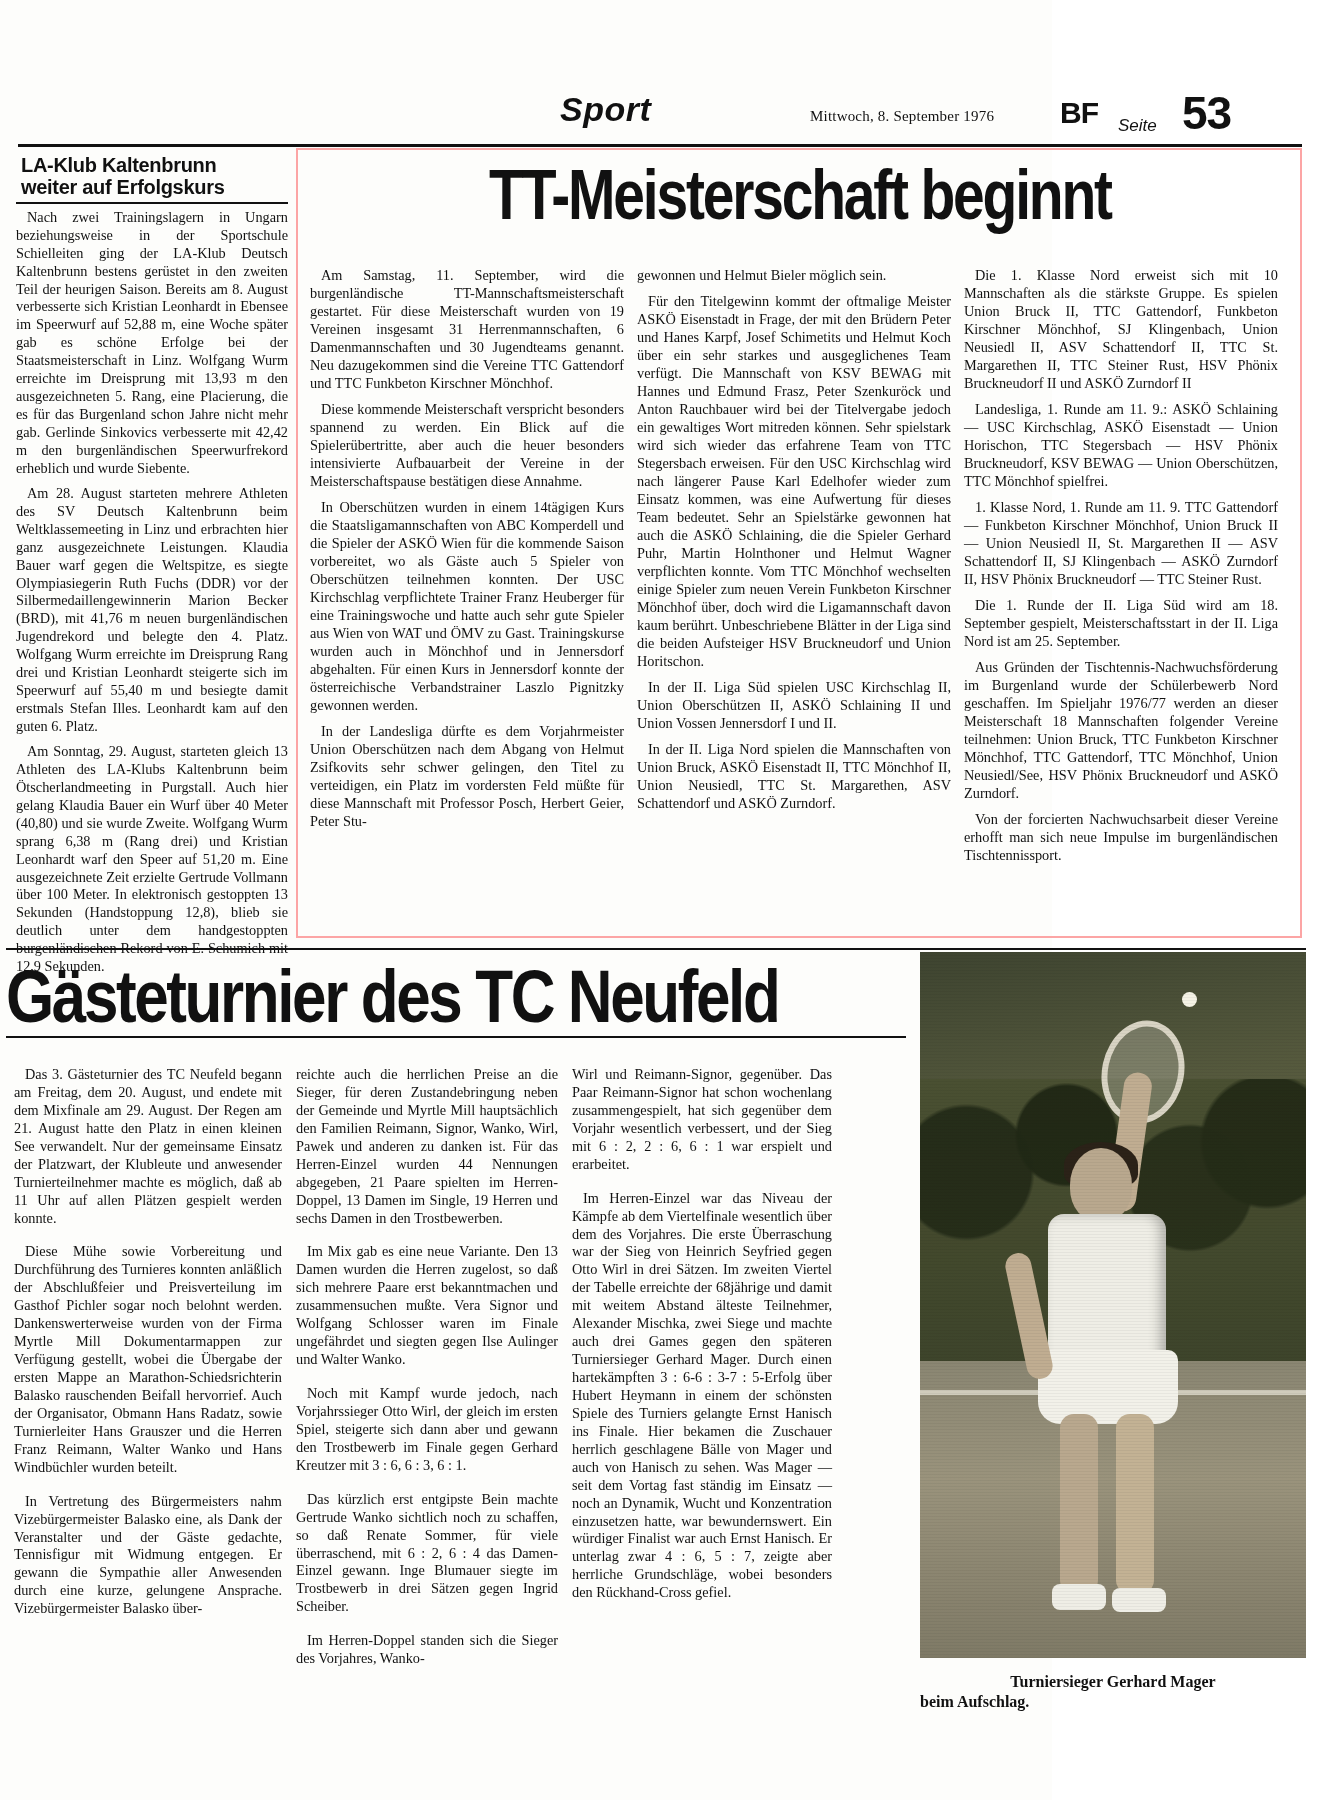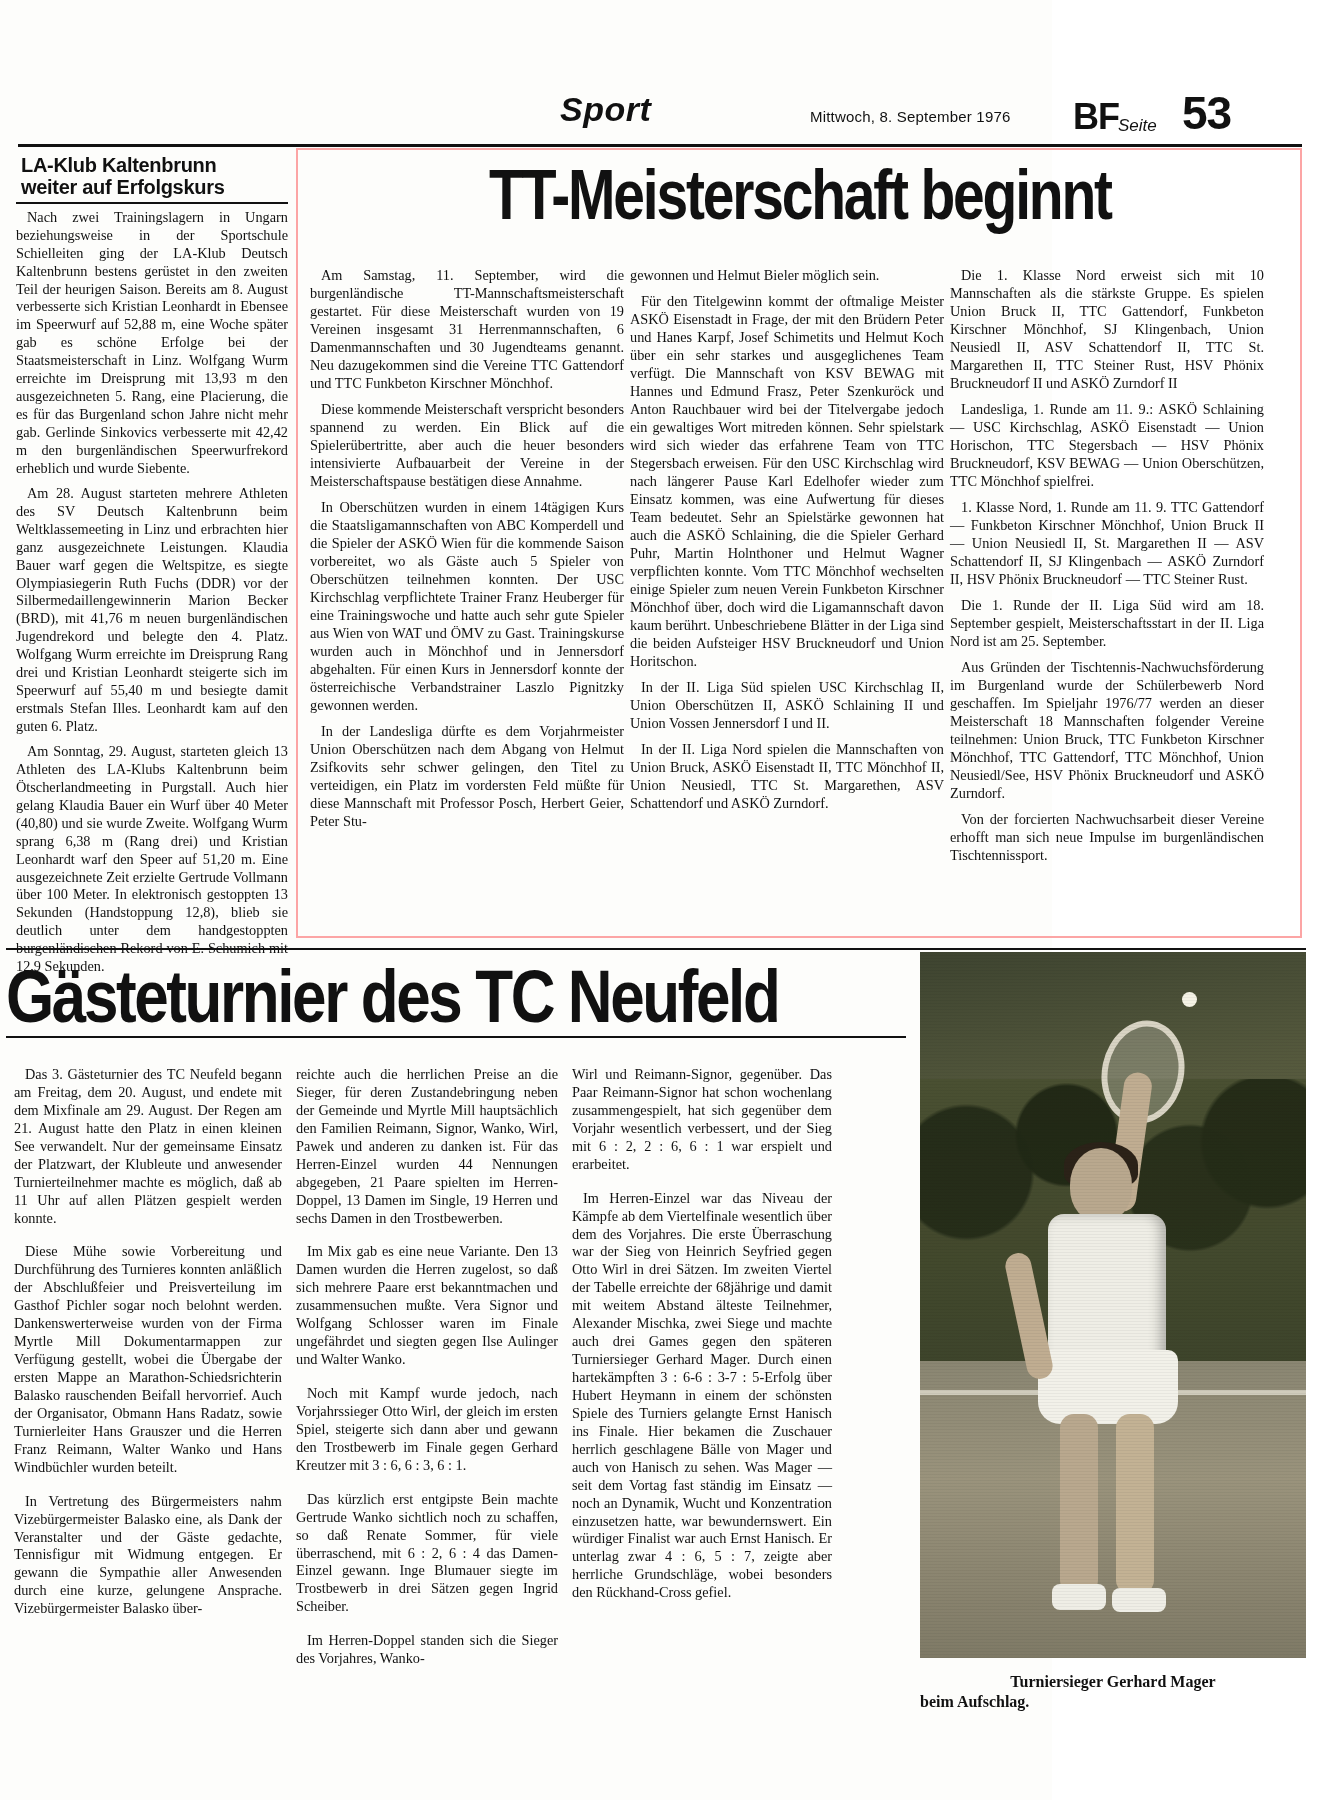--- a/index.html
+++ b/index.html
@@ -29,33 +29,32 @@
     font-family: "Liberation Sans", sans-serif;
     font-style: italic;
     font-weight: bold;
     font-size: 34px;
     letter-spacing: 0.5px;
   }
   .masthead-date {
     position: absolute;
     left: 810px;
     top: 108px;
-    font-family: Liberation Sans, sans-serif;
+    font-family: Liberation Serif, serif;
     font-size: 15px;
     letter-spacing: 0.2px;
   }
   .masthead-bf {
     position: absolute;
     left: 1060px;
     top: 96px;
     font-family: "Liberation Sans", sans-serif;
     font-weight: bold;
-    font-size: 36px;
+    font-size: 30px;
     letter-spacing: -1px;
-    margin-left: 13px;
   }
   .masthead-seite {
     position: absolute;
     left: 1118px;
     top: 116px;
     font-family: "Liberation Sans", sans-serif;
     font-style: italic;
     font-size: 17px;
   }
   .masthead-pagenum {
@@ -122,21 +121,21 @@
     line-height: 0.98;
     letter-spacing: -2.2px;
     text-align: center;
     margin: 4px 0 6px 0;
     transform: scaleY(1.22);
     transform-origin: center top;
   }
   .tt-title-space { height: 22px; }
   .tt-cols {
     display: flex;
-    gap: 6px;
+    gap: 13px;
     margin-top: 20px;
   }
   .tt-col {
     width: 314px;
     font-size: 14.3px;
     line-height: 1.26;
     text-align: justify;
     hyphens: auto;
     -webkit-hyphens: auto;
   }

